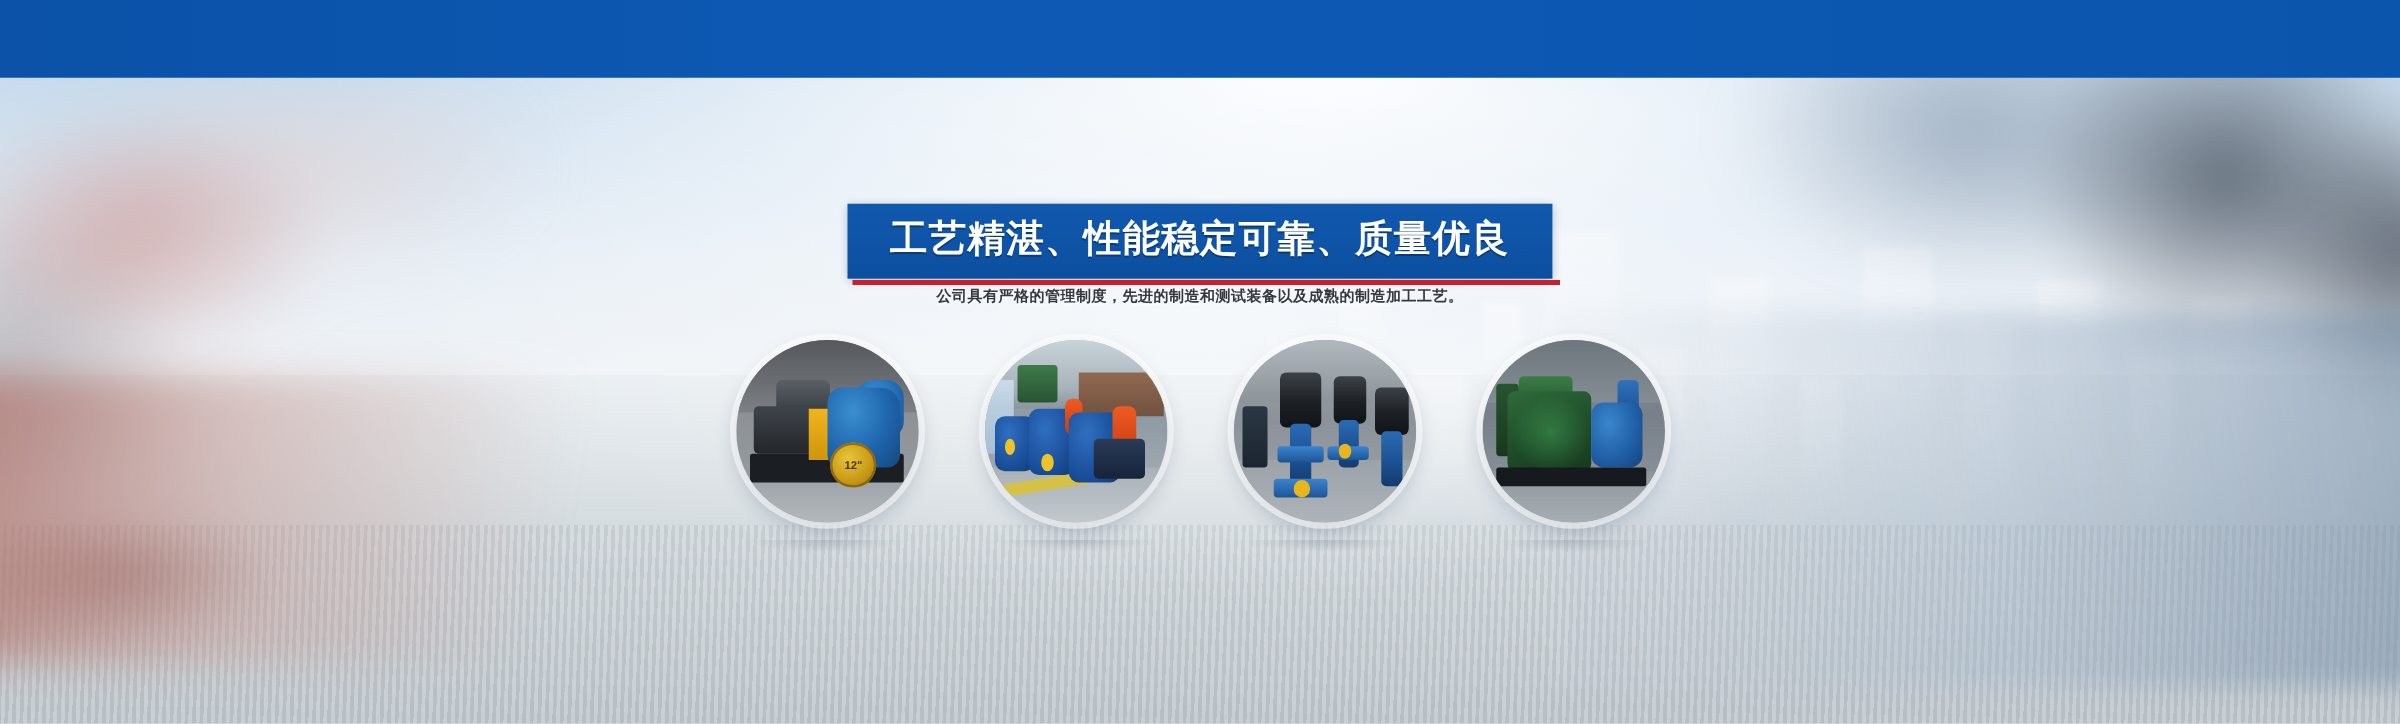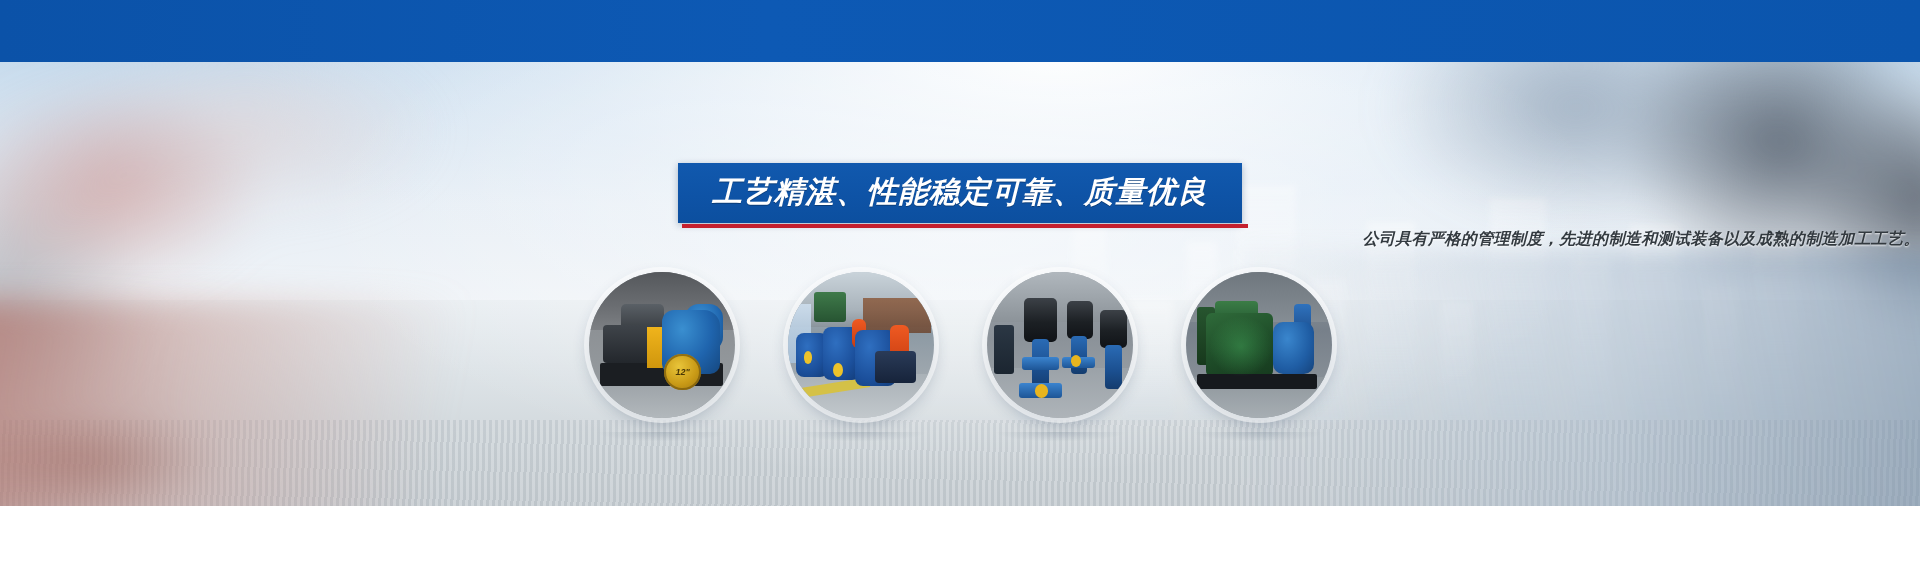--- a/index.html
+++ b/index.html
@@ -2,21 +2,21 @@
 <html><head>
 <meta charset="utf-8">
 <style>
   * { margin:0; padding:0; box-sizing:border-box; }
   html,body { width:1920px; height:579px; overflow:hidden; }
   body {
     font-family: "Liberation Sans", "DejaVu Sans", sans-serif;
     background:#fff;
   }
 
-  #stage { position:relative; width:1920px; height:506px; overflow:hidden;font-style:italic; }
+  #stage { position:relative; width:1920px; height:579px; overflow:hidden; }
 
   
   .topbar {
     position:absolute; left:0; top:0; width:1920px; height:62px;
     background:#0b55ad;
     background-image:linear-gradient(90deg,#0b52a8 0%,#0d59b4 40%,#0b55ad 100%);
     z-index:40;
   }
   .topbar-inner{ width:100%; height:100%; }
 
@@ -107,22 +107,22 @@
   .title-text{
     position:relative; z-index:2;
     color:#ffffff; font-size:30px; font-weight:bold; letter-spacing:1px;
     line-height:1.15; white-space:nowrap;
     text-shadow:0 1px 0 rgba(0,0,0,.28);
   }
 
   
   .subtitle{
     position:absolute; left:0; top:229px; width:1920px; z-index:20;
-    text-align:right;
-    color:#333a40; font-size:16px; font-weight:bold; letter-spacing:.4px;
+    text-align:center;
+    color:#333a40; font-size:12px; font-weight:bold; letter-spacing:.4px;
     text-shadow:0 1px 2px rgba(255,255,255,.85);
   }
 
   
   .circles{
     position:absolute; left:0; top:272px; width:1920px; height:180px; z-index:22;
     display:flex; justify-content:center; align-items:flex-start; gap:53px;
   }
   .circle{
     position:relative; width:146px; height:146px; border-radius:50%;

